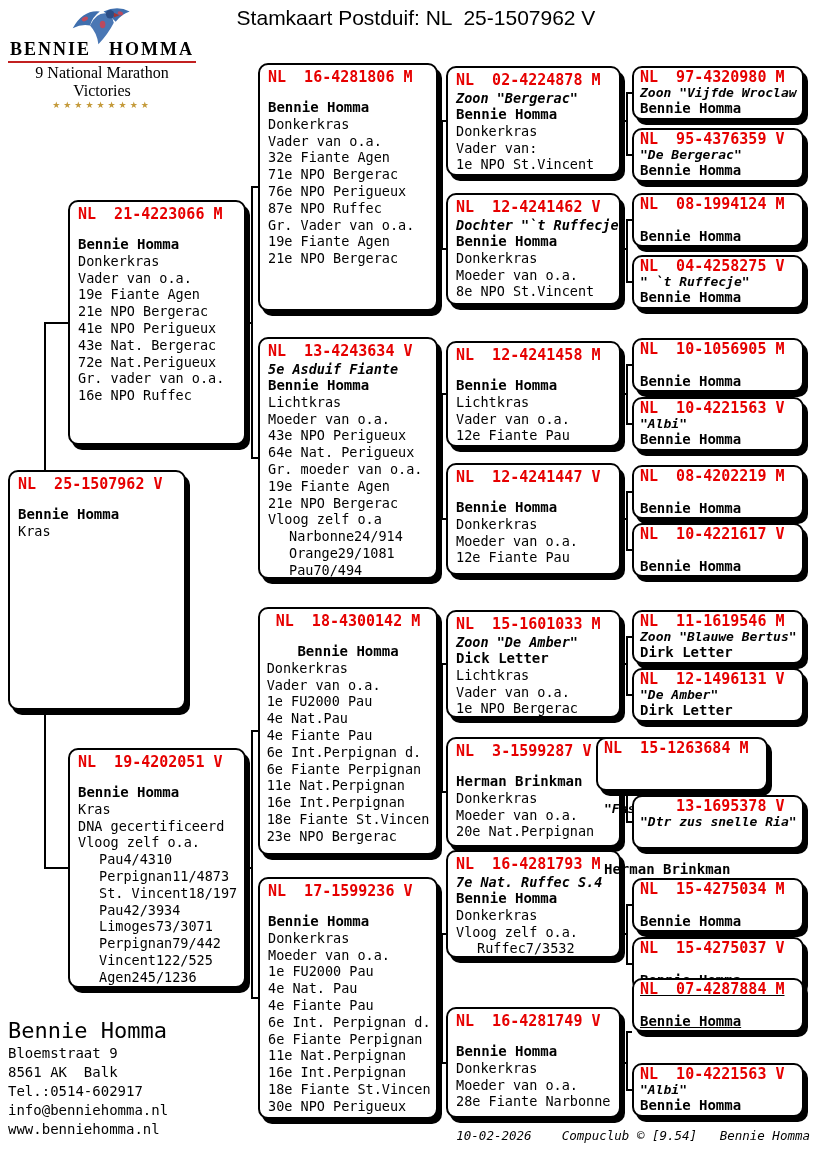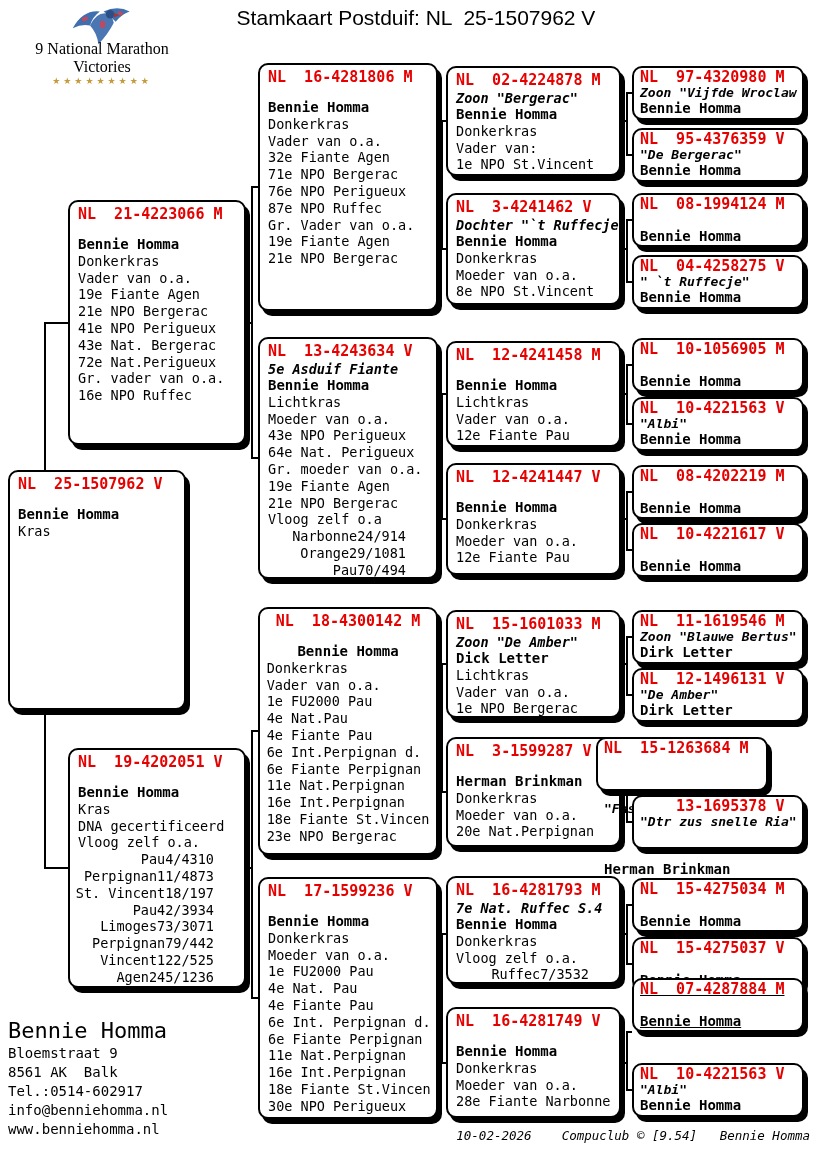--- a/index.html
+++ b/index.html
@@ -19,21 +19,21 @@
 
   
   .pbox{position:absolute;box-sizing:border-box;background:#fff;border:2px solid #000;
         border-radius:10px;box-shadow:4px 5px 0 #000;padding:3px 8px;
         display:flex;flex-direction:column;font-size:13.5px;line-height:16.8px;}
   .pbox-header{color:#e60000;font-weight:bold;font-size:15px;line-height:19px;white-space:pre;}
   .pbox-header + .pbox-owner{margin-top:12px;}
   .pbox-subtitle{font-weight:bold;font-style:italic;white-space:pre;font-size:13.5px;line-height:16px;}
   .pbox-owner{font-weight:bold;white-space:pre;font-size:14px;}
   .pbox-lines div{white-space:pre;}
-  .res-row{display:flex;justify-content:flex-end;padding-right:22px;}
+  .res-row{display:flex;justify-content:flex-start;padding-right:22px;margin-left:21px;}
   .pbox.small{padding:1px 6px;}
   .pbox.small .pbox-header{line-height:17px;}
   .pbox.small .pbox-subtitle{line-height:14px;font-size:13px;}
   .pbox.small .pbox-header + .pbox-owner{margin-top:auto;}
   .pbox.small .pbox-owner{line-height:16px;}
 
   
   .cline{position:absolute;background:#000;}
 
   
@@ -51,20 +51,24 @@
     <svg viewBox="0 0 140 90">
       <path d="M8,52 Q30,12 66,16 Q50,28 45,46 Q27,42 8,52 Z" fill="#3f6fae"></path>
       <path d="M74,16 Q104,2 130,16 Q112,22 100,38 Q88,24 74,16 Z" fill="#3f6fae"></path>
       <path d="M45,46 Q58,18 80,20 Q93,25 96,40 Q84,64 63,86 Q60,62 45,46 Z" fill="#4a77b4"></path>
       <circle cx="88" cy="22" r="9" fill="#2c4e86"></circle>
       <path d="M96,19 L108,24 L96,29 Z" fill="#a33636"></path>
       <ellipse cx="34" cy="32" rx="7" ry="4.5" fill="#bd4a5e" transform="rotate(-25 34 32)"></ellipse>
       <ellipse cx="110" cy="20" rx="6" ry="4" fill="#bd4a5e" transform="rotate(18 110 20)"></ellipse>
       <ellipse cx="72" cy="44" rx="6" ry="8" fill="#bd4a5e"></ellipse>
     </svg>
+    <div class="logo-name">
+      <span>BENNIE</span>
+      <span>HOMMA</span>
+    </div>
     <div class="logo-tag">9 National Marathon Victories</div>
     <div class="logo-stars">★★★★★★★★★</div>
   </div>
 
   <div class="title">Stamkaart Postduif: NL  25-1507962 V</div>
 
   <div id="tree">
       <div class="cline" style="left: 44px; top: 321.5px; width: 2px; height: 547.5px;"></div>
       <div class="cline" style="left: 44px; top: 321.5px; width: 24px; height: 2px;"></div>
       <div class="cline" style="left: 44px; top: 867px; width: 24px; height: 2px;"></div>
@@ -240,21 +244,21 @@
     <div class="pbox-header">NL  02-4224878 M</div>
     <div class="pbox-subtitle">Zoon "Bergerac"</div>
     <div class="pbox-owner">Bennie Homma</div>
     <div class="pbox-lines">
           <div>Donkerkras</div>
           <div>Vader van:</div>
           <div>1e NPO St.Vincent</div>
         </div>
   </div>
       <div class="pbox" style="left: 446px; top: 193px; width: 175px; height: 112px;">
-    <div class="pbox-header">NL  3-4241462 V</div>
+    <div class="pbox-header">NL  12-4241462 V</div>
     <div class="pbox-subtitle">Dochter "`t Ruffecje</div>
     <div class="pbox-owner">Bennie Homma</div>
     <div class="pbox-lines">
           <div>Donkerkras</div>
           <div>Moeder van o.a.</div>
           <div>8e NPO St.Vincent</div>
         </div>
   </div>
       <div class="pbox" style="left: 446px; top: 341px; width: 175px; height: 106px;">
     <div class="pbox-header">NL  12-4241458 M</div>
@@ -289,21 +293,21 @@
       <div class="pbox" style="left: 446px; top: 737px; width: 175px; height: 110px;">
     <div class="pbox-header">NL  3-1599287 V</div>
 
     <div class="pbox-owner">Herman Brinkman</div>
     <div class="pbox-lines">
           <div>Donkerkras</div>
           <div>Moeder van o.a.</div>
           <div>20e Nat.Perpignan</div>
         </div>
   </div>
-      <div class="pbox" style="left: 446px; top: 876px; width: 175px; height: 108px;">
+      <div class="pbox" style="left: 446px; top: 850px; width: 175px; height: 108px;">
     <div class="pbox-header">NL  16-4281793 M</div>
     <div class="pbox-subtitle">7e Nat. Ruffec S.4</div>
     <div class="pbox-owner">Bennie Homma</div>
     <div class="pbox-lines">
           <div>Donkerkras</div>
           <div>Vloog zelf o.a.</div>
           <div class="res-row"><span>Ruffec</span><span>7/3532</span></div>
         </div>
   </div>
       <div class="pbox" style="left: 446px; top: 1007px; width: 175px; height: 111px;">

